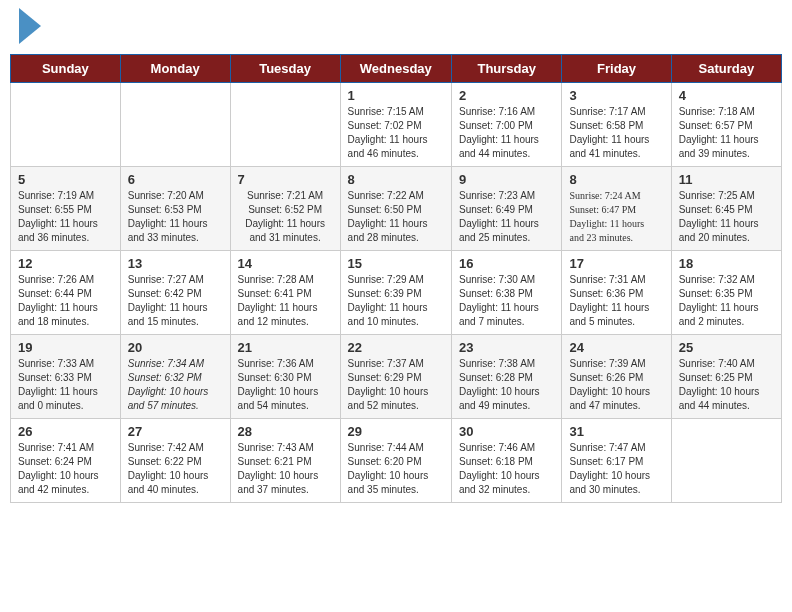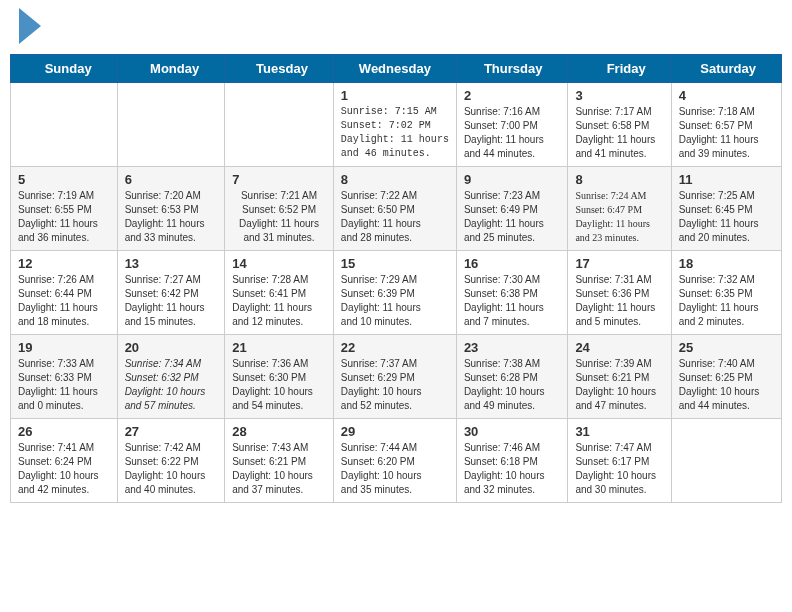--- a/index.html
+++ b/index.html
@@ -52,24 +52,24 @@
     .location {
       font-size: 14px;
       color: #555;
     }
     .calendar {
       width: 100%;
       border-collapse: collapse;
       border: 1px solid #ccc;
     }
     .calendar th {
-      background-color: #0369a1;
+      background-color: #7f1d1d;
       color: white;
-      text-align: right;
-      padding: 6px 25px;
+      text-align: center;
+      padding: 6px 8px;
       font-size: 13px;
       font-weight: bold;
       border: 1px solid #1a5fa8;
     }
     .calendar td {
       vertical-align: top;
       padding: 5px 7px;
       border: 1px solid #ccc;
       font-size: 10.5px;
       color: #333;
@@ -124,21 +124,21 @@
         <th>Saturday</th>
       </tr>
   </thead>
   <tbody id="calendar-body">
   <tr>
         <td class="empty-cell"></td>
         <td class="empty-cell"></td>
         <td class="empty-cell"></td>
         <td>
           <span class="day-number">1</span>
-          <div class="day-info" style="white-space: pre-line; font-family: Liberation Mono, monospace;">Sunrise: 7:15 AM
+          <div class="day-info" style="white-space: pre-line;">Sunrise: 7:15 AM
 Sunset: 7:02 PM
 Daylight: 11 hours
 and 46 minutes.</div>
         </td>
         <td>
           <span class="day-number">2</span>
           <div class="day-info" style="white-space: pre-line;">Sunrise: 7:16 AM
 Sunset: 7:00 PM
 Daylight: 11 hours
 and 44 minutes.</div>
@@ -292,21 +292,21 @@
         <td>
           <span class="day-number">23</span>
           <div class="day-info" style="white-space: pre-line;">Sunrise: 7:38 AM
 Sunset: 6:28 PM
 Daylight: 10 hours
 and 49 minutes.</div>
         </td>
         <td>
           <span class="day-number">24</span>
           <div class="day-info" style="white-space: pre-line;">Sunrise: 7:39 AM
-Sunset: 6:21 PM
+Sunset: 6:26 PM
 Daylight: 10 hours
 and 47 minutes.</div>
         </td>
         <td>
           <span class="day-number">25</span>
           <div class="day-info" style="white-space: pre-line;">Sunrise: 7:40 AM
 Sunset: 6:25 PM
 Daylight: 10 hours
 and 44 minutes.</div>
         </td>

